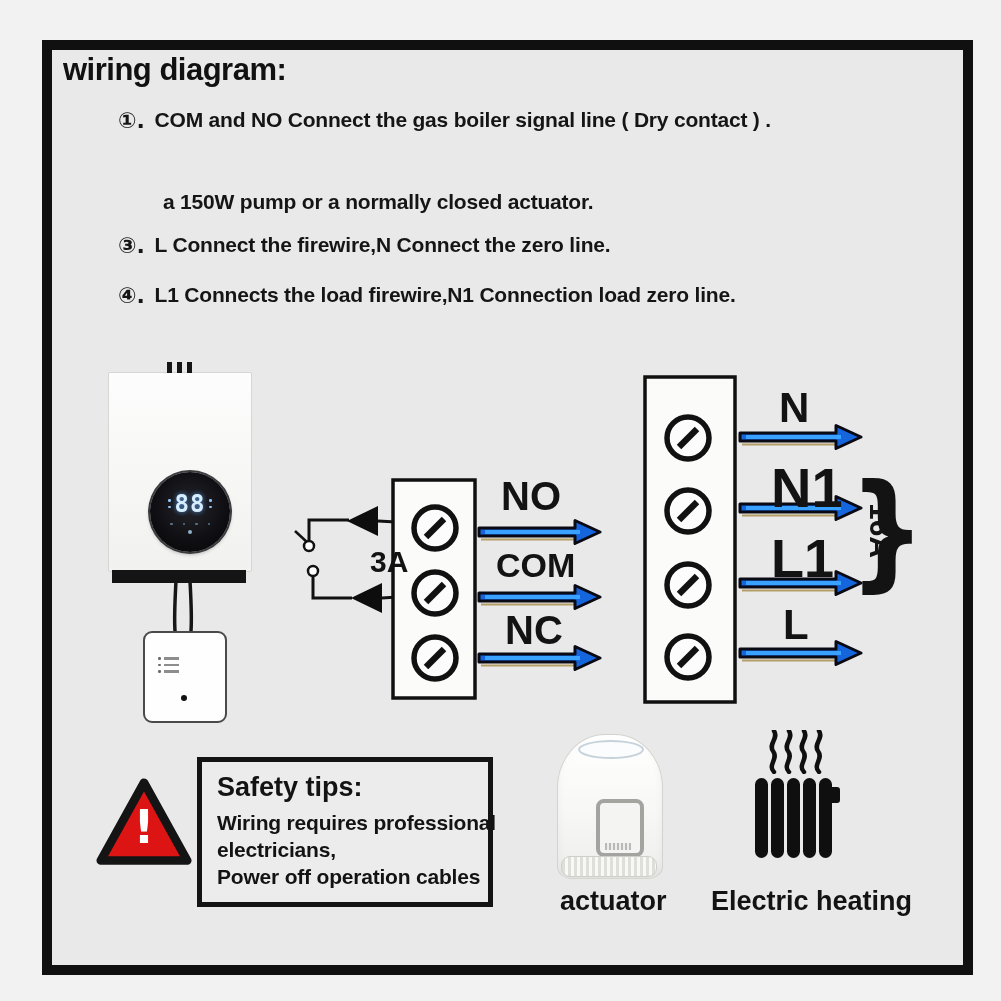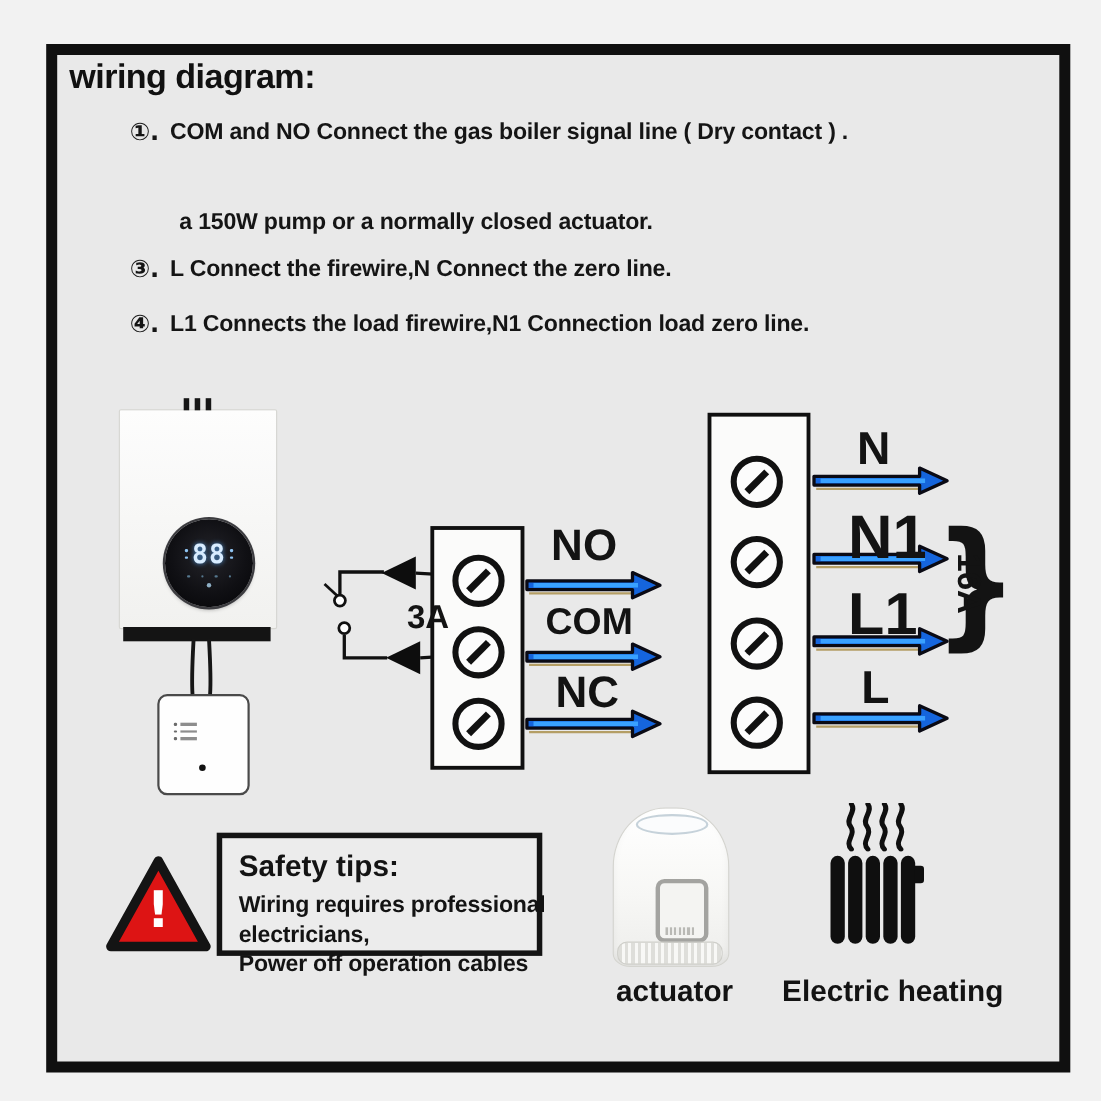--- a/index.html
+++ b/index.html
@@ -50,21 +50,21 @@
   .lab-n1{left:771px;top:455px;font-size:56px;}
   .lab-l1{left:771px;top:527px;font-size:54px;}
   .lab-l{left:783px;top:601px;font-size:42px;}
   .brace{left:849px;top:468px;font-family:"DejaVu Sans",sans-serif;font-size:126px;line-height:126px;
          font-weight:600;color:#131313;transform:scaleX(.85);transform-origin:0 0;}
   .rating16{left:897px;top:503px;font-size:30px;font-weight:700;color:#131313;
             transform:rotate(90deg);transform-origin:0 0;}
   .rating3a{left:322px;top:545px;font-size:30px;font-weight:700;color:#131313;margin-left:48px;}
 
   
-  .safety-box{left:197px;top:757px;width:296px;height:112px;box-sizing:border-box;
+  .safety-box{left:197px;top:757px;width:296px;height:150px;box-sizing:border-box;
               border:5px solid #141414;background:#ececec;padding:10px 0 0 15px;}
   .safety-title{font-size:27px;font-weight:700;color:#131313;margin-bottom:6px;}
   .safety-line{font-size:21px;font-weight:700;color:#131313;line-height:27px;letter-spacing:-0.2px;}
   .warn-wrap{left:96px;top:776px;width:96px;height:96px;}
   .warn-mark{position:absolute;left:0;top:24px;width:96px;text-align:center;color:#fff;
              font-size:46px;font-weight:800;font-family:"DejaVu Sans",sans-serif;}
 
   
   .actuator{left:557px;top:734px;width:104px;height:143px;
             background:linear-gradient(180deg,#ffffff 0%,#f7f7f5 55%,#ededeb 100%);

